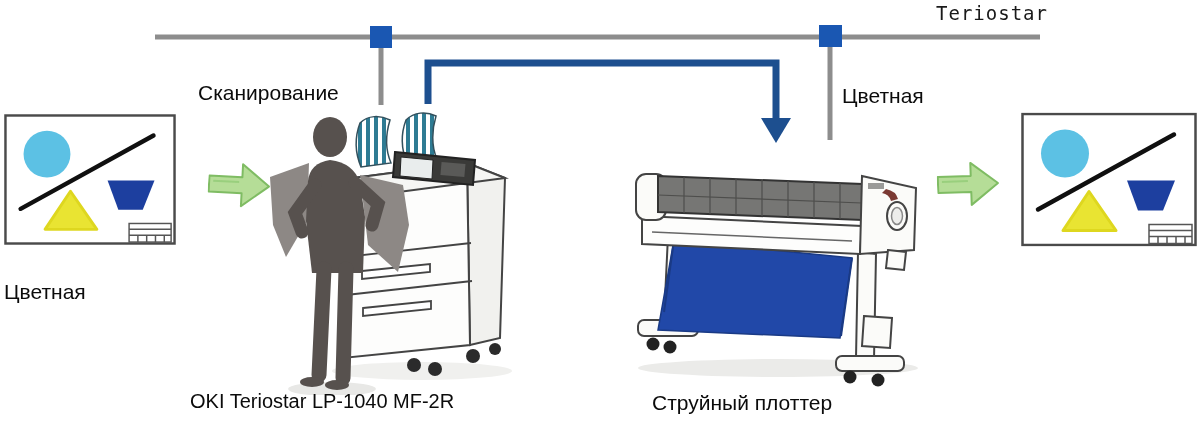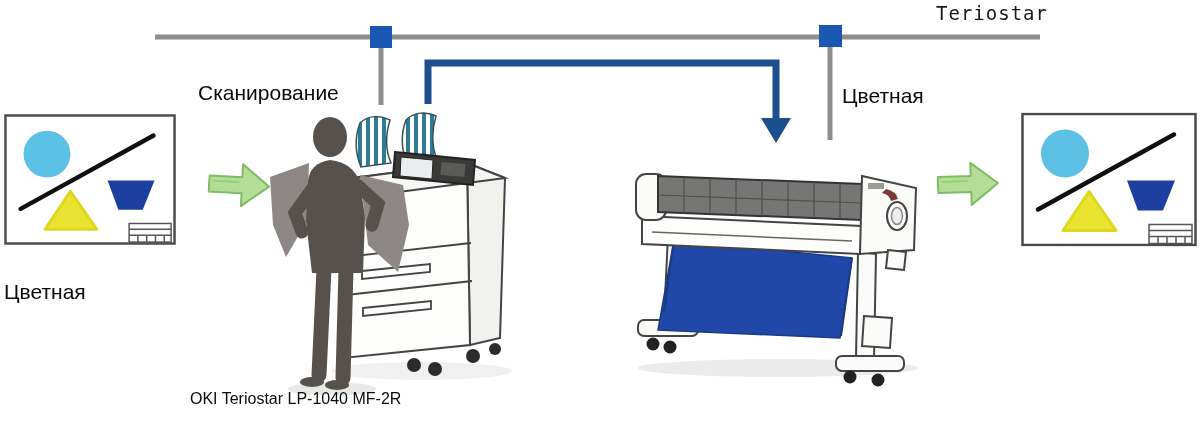--- a/index.html
+++ b/index.html
@@ -185,15 +185,16 @@
         <ellipse cx="269" cy="60" rx="5.5" ry="8.5" fill="#ededeb" stroke="#888" stroke-width="1.5"></ellipse>
         <polygon points="260,94 278,96 276,114 258,112" fill="#fbfbf9"></polygon>
       </g>
     </g>
   </svg>
 
   <div class="abs label-mono" style="left:936px;top:2px;width:104px">Teriostar</div>
   <div class="abs label" style="left:198px;top:81px;width:170px">Сканирование</div>
   <div class="abs label" style="left:842px;top:84px;width:88px">Цветная</div>
   <div class="abs label" style="left:4px;top:280px;width:172px">Цветная</div>
-  <div class="abs label" style="left:190px;top:390px;width:270px;font-size:16px">OKI Teriostar LP-1040 MF-2R</div>
+  <div class="abs label" style="left:190px;top:390px;width:270px;font-size:20px">OKI Teriostar LP-1040 MF-2R</div>
+  <div class="abs label" style="left:652px;top:391px;width:216px">Струйный плоттер</div>
 
 </div>
 
 </body></html>

